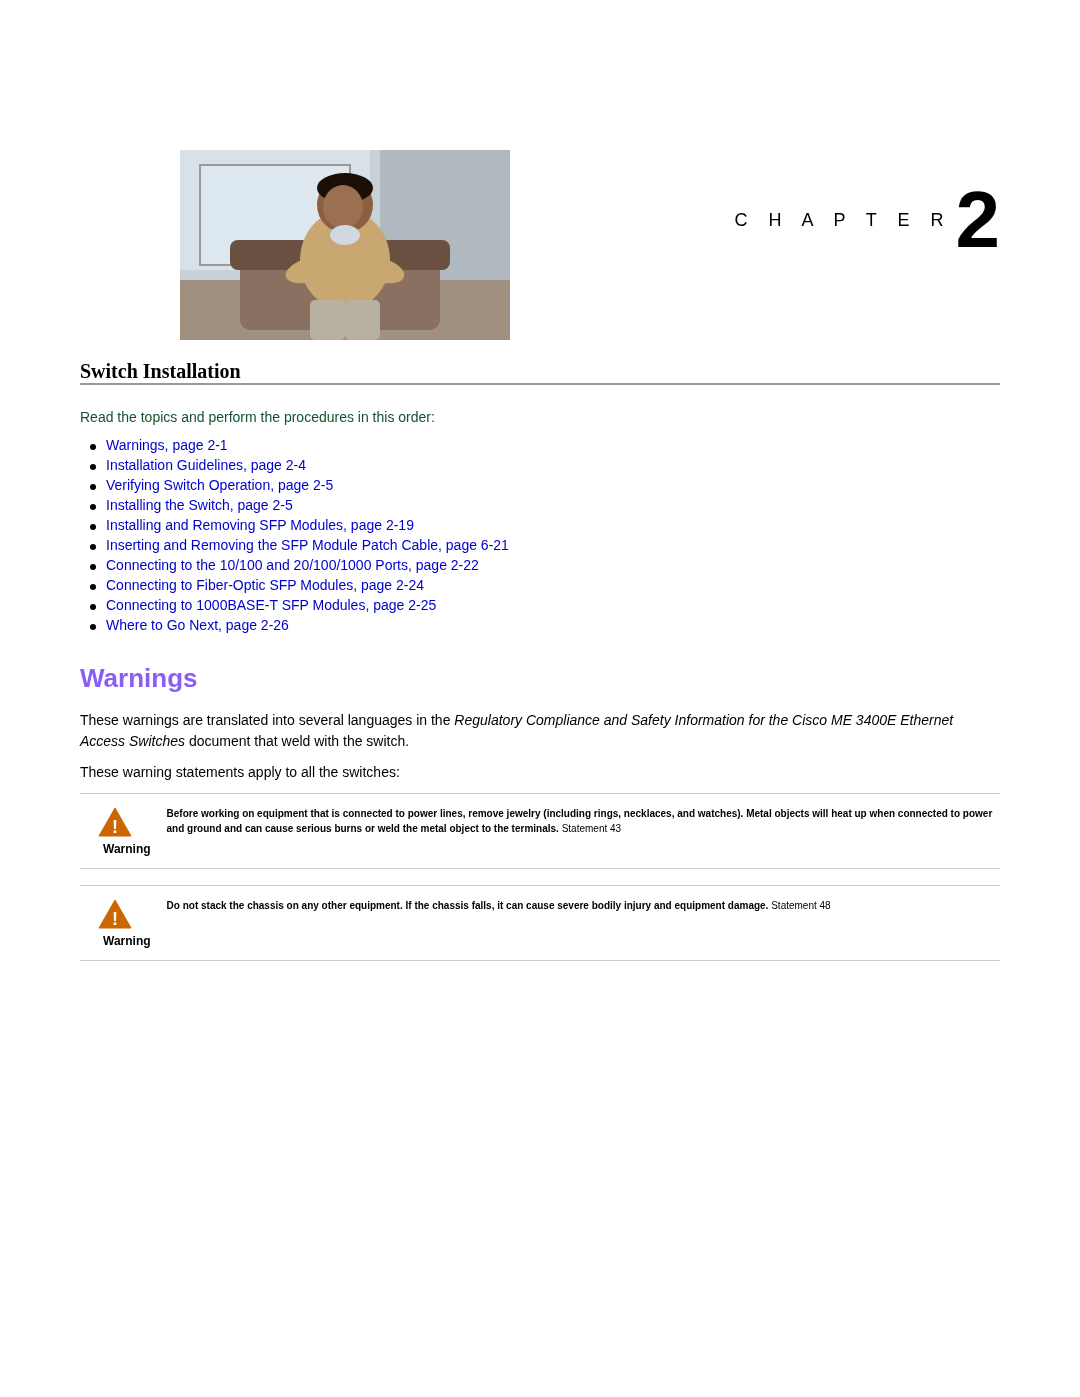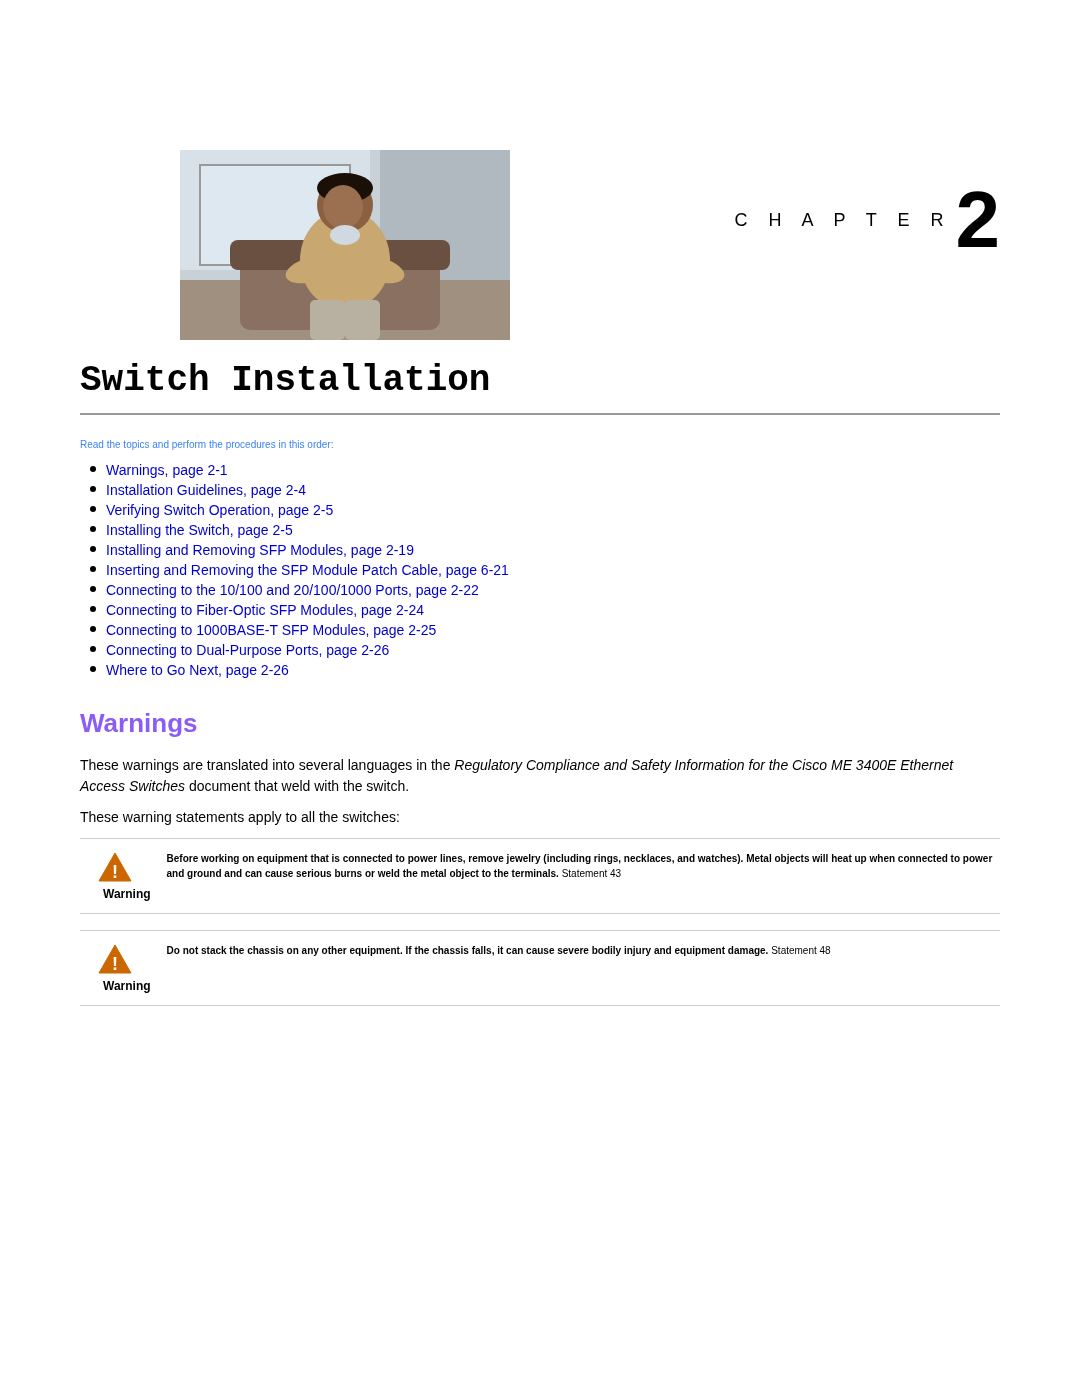--- a/index.html
+++ b/index.html
@@ -69,49 +69,49 @@
       height: 210px;
       margin-bottom: 0;
     }
 
     
     .main-content {
       padding: 0 80px;
     }
 
     .page-title {
-      font-size: 36px;
-      font-weight: bold;
-      color: #000000;
-      font-family: Liberation Mono, monospace;
-      margin-bottom: 12px;
+      font-size: 20px;
+      font-weight: bold;
+      color: #000000;
+      font-family: Liberation Serif, serif;
+      margin-bottom: 0;
     }
 
     .title-rule {
       border: none;
       border-top: 2px solid #999999;
       margin-bottom: 24px;
     }
 
     .intro-text {
-      font-size: 10px;
-      color: #3b82f6;
+      font-size: 14px;
+      color: #14532d;
       margin-bottom: 12px;
     }
 
     .toc-list {
       list-style: none;
       margin-bottom: 30px;
       padding-left: 10px;
     }
 
     .toc-list li {
       margin-bottom: 4px;
       display: flex;
-      align-items: flex-start;
+      align-items: center;
     }
 
     .toc-bullet {
       width: 6px;
       height: 6px;
       background: #000000;
       border-radius: 50%;
       margin-right: 10px;
       flex-shrink: 0;
       margin-top: 4px;
@@ -269,24 +269,20 @@
         <span class="toc-bullet"></span>
         <a class="toc-link" href="#">Connecting to the 10/100 and 20/100/1000 Ports, page 2-22</a>
       </li>
       <li>
         <span class="toc-bullet"></span>
         <a class="toc-link" href="#">Connecting to Fiber-Optic SFP Modules, page 2-24</a>
       </li>
       <li>
         <span class="toc-bullet"></span>
         <a class="toc-link" href="#">Connecting to 1000BASE-T SFP Modules, page 2-25</a>
-      </li>
-      <li>
-        <span class="toc-bullet"></span>
-        <a class="toc-link" href="#">Connecting to Dual-Purpose Ports, page 2-26</a>
       </li>
       <li>
         <span class="toc-bullet"></span>
         <a class="toc-link" href="#">Where to Go Next, page 2-26</a>
       </li>
     </ul>
 
     <h2 class="section-title">Warnings</h2>
 
     <p class="section-text">

